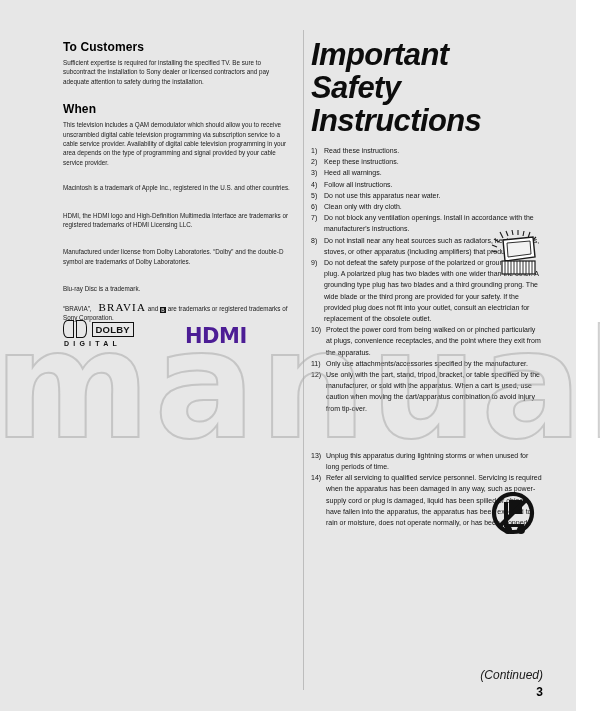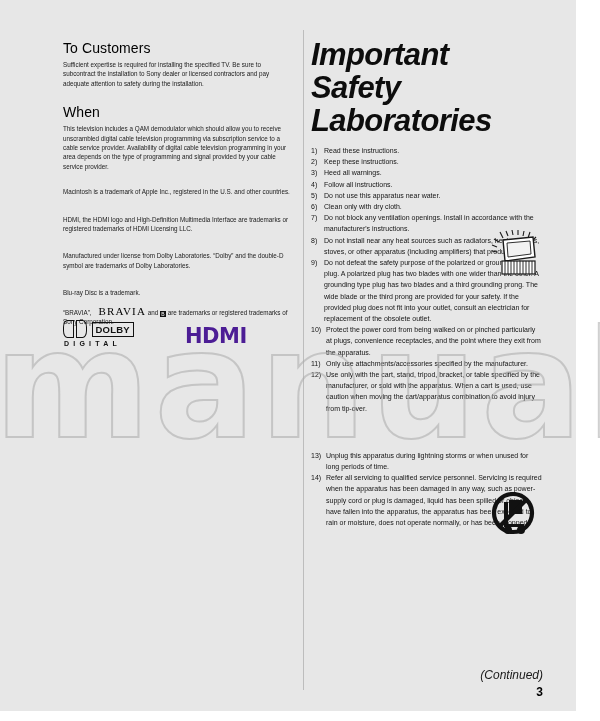--- a/index.html
+++ b/index.html
@@ -60,22 +60,22 @@
     position: absolute;
     left: 303px;
     top: 30px;
     width: 1px;
     height: 660px;
     background: #bdbdbd;
     z-index: 2;
   }
   
   .sec-head {
-    font-size: 14px;
-    font-weight: 400;
+    font-size: 12px;
+    font-weight: 700;
     color: #000000;
     margin: 0 0 4px 0;
     letter-spacing: 0.1px;
   }
   .body-text {
     font-size: 6.3px;
     line-height: 9.4px;
     color: #1a1a1a;
     margin: 0;
     text-align: left;
@@ -345,21 +345,21 @@
           <div class="dolby-word">DOLBY</div>
         </div>
         <div class="dolby-digital">DIGITAL</div>
       </div>
 
       <div class="hdmi">HDMI</div>
     </div>
   </div>
 
   <div class="col" id="right-col">
-    <h1 id="title">Important Safety Laboratories</h1>
+    <h1 id="title">Important Safety Instructions</h1>
 
     <ul class="inst-list">
       <li class="inst-item"><span class="inst-num">1)</span><span>Read these instructions.</span></li>
       <li class="inst-item"><span class="inst-num">2)</span><span>Keep these instructions.</span></li>
       <li class="inst-item"><span class="inst-num">3)</span><span>Heed all warnings.</span></li>
       <li class="inst-item"><span class="inst-num">4)</span><span>Follow all instructions.</span></li>
       <li class="inst-item"><span class="inst-num">5)</span><span>Do not use this apparatus near water.</span></li>
       <li class="inst-item"><span class="inst-num">6)</span><span>Clean only with dry cloth.</span></li>
       <li class="inst-item"><span class="inst-num">7)</span><span>Do not block any ventilation openings. Install in accordance with the manufacturer's instructions.</span></li>
       <li class="inst-item"><span class="inst-num">8)</span><span>Do not install near any heat sources such as radiators, heat registers, stoves, or other apparatus (including amplifiers) that produce heat.</span></li>

